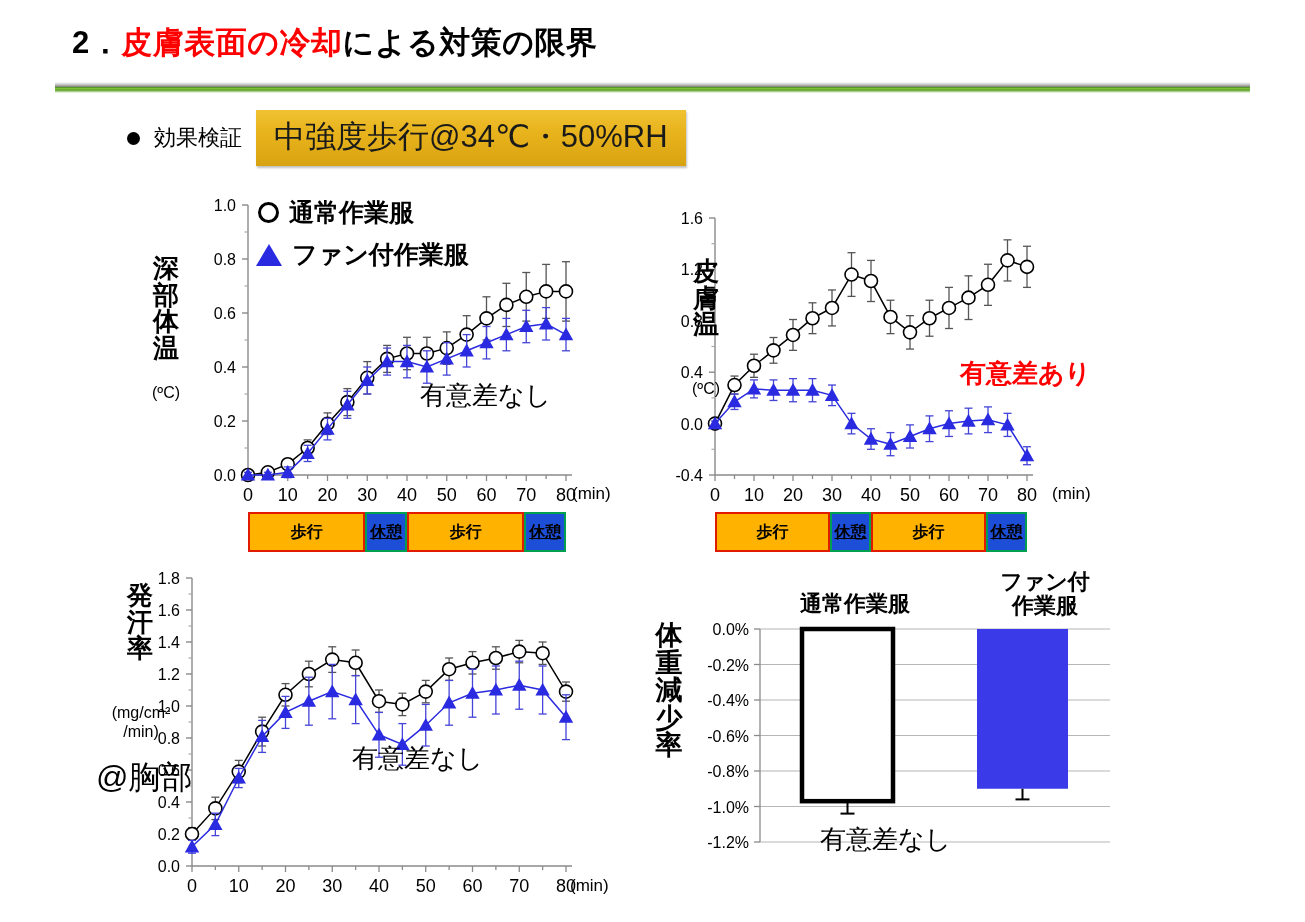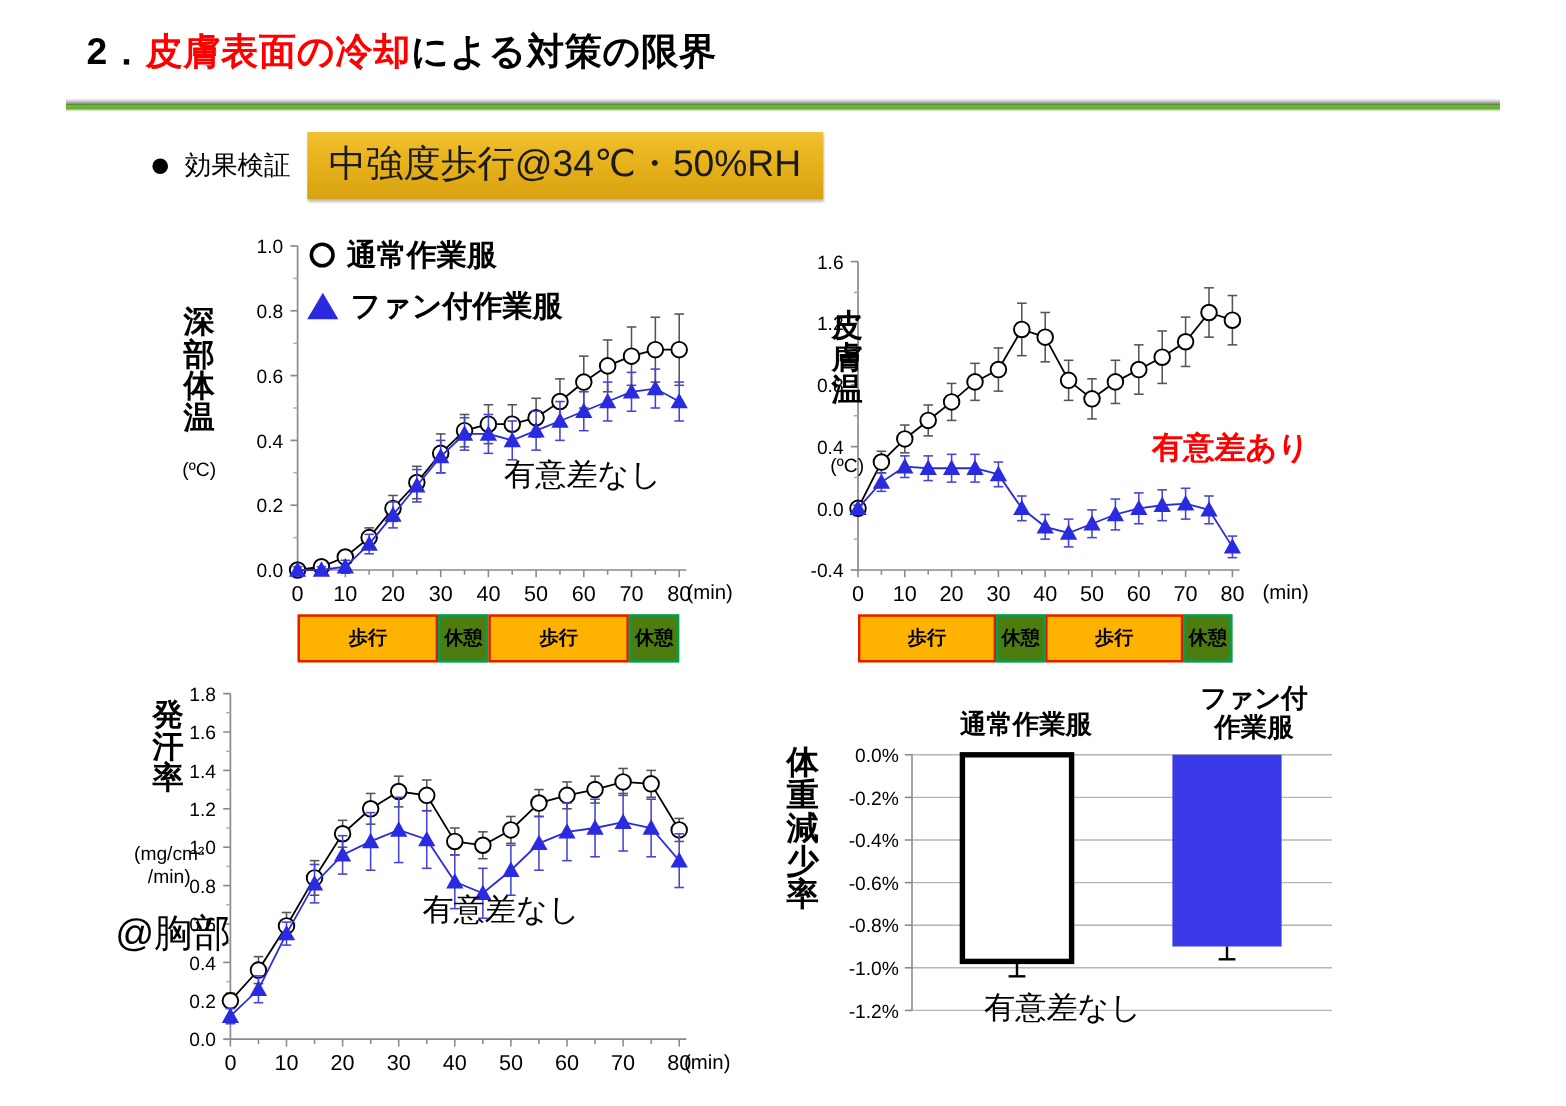--- a/index.html
+++ b/index.html
@@ -49,21 +49,21 @@
   
   .legend-item{position:absolute;display:flex;align-items:center;gap:10px;font-size:25px;font-weight:bold;white-space:nowrap;}
   .mk-circle{width:21px;height:21px;border:3px solid #000;border-radius:50%;background:#fff;box-sizing:border-box;}
   .mk-tri{width:0;height:0;border-left:13px solid transparent;border-right:13px solid transparent;border-bottom:22px solid #2a2ae0;}
 
   
   .phase-bar{position:absolute;display:flex;height:40px;}
   .phase-seg{box-sizing:border-box;display:flex;align-items:center;justify-content:center;
     font-size:16px;font-weight:bold;color:#000;}
   .phase-walk{background:#ffb200;border:2.5px solid #e01b00;}
-  .phase-rest{background:#4d7c0f;border:2.5px solid #00a050;}
+  .phase-rest{background:#1d4ed8;border:2.5px solid #00a050;text-decoration:underline;}
   .bar-cat{position:absolute;font-size:22px;font-weight:bold;text-align:center;white-space:pre;line-height:1.1;}
 
   #credit{position:absolute;right:100px;top:878px;font-size:18px;white-space:nowrap;color:#1a1a1a;}
 
   svg{display:block;}
 </style>
 </head>
 <body>
 
 <div class="slide">

